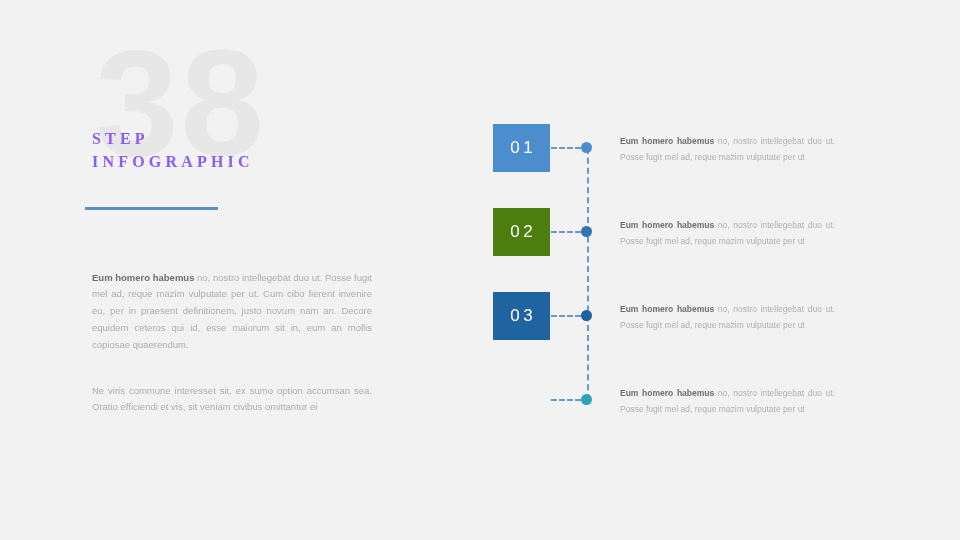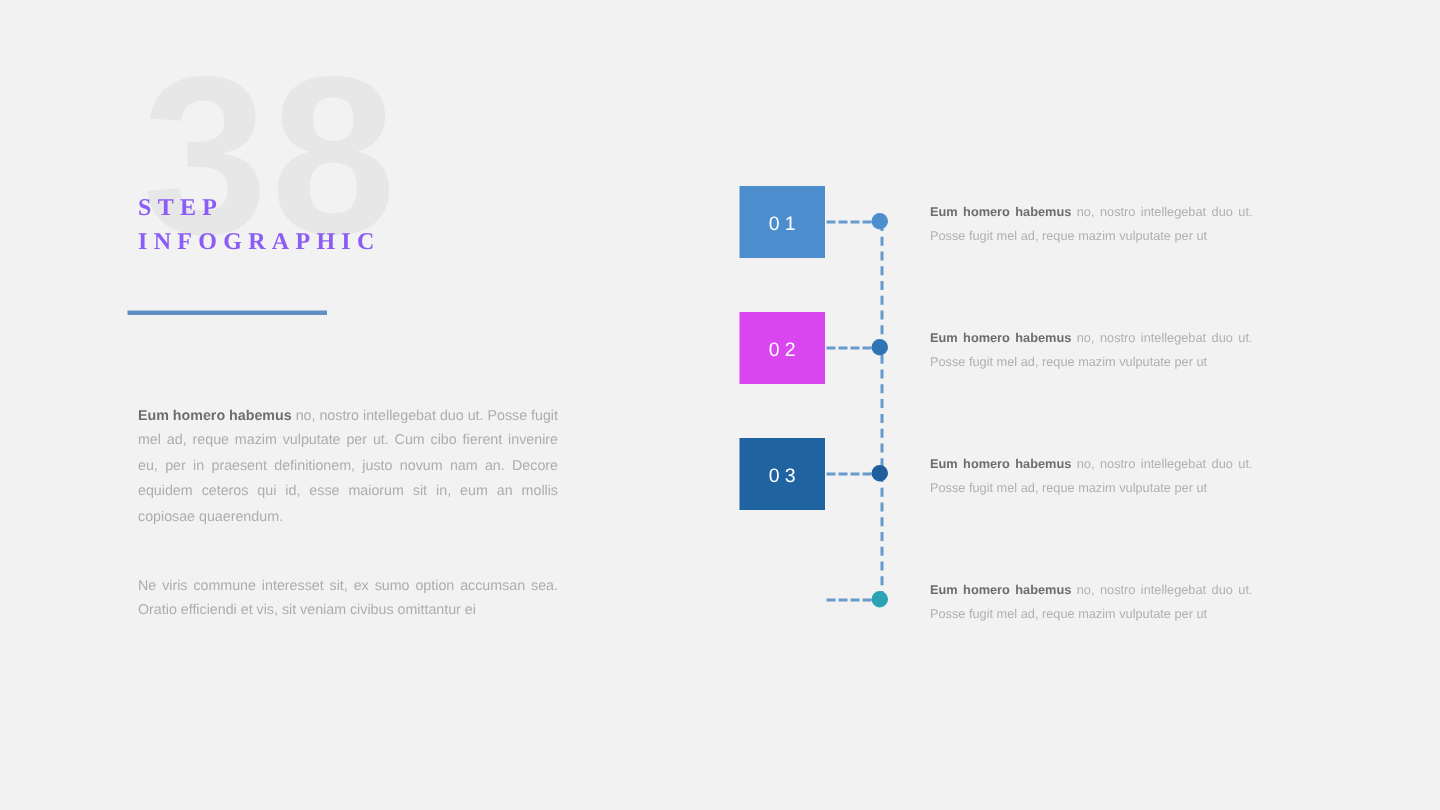--- a/index.html
+++ b/index.html
@@ -89,21 +89,21 @@
   .num-box {
     position: absolute;
     left: 0;
     top: 0;
     width: 57px;
     height: 48px;
     display: flex;
     align-items: center;
     justify-content: center;
     color: #ffffff;
-    font-size: 13px;
+    font-size: 17px;
     letter-spacing: 3.5px;
     text-indent: 3.5px;
     font-family: "Liberation Sans", sans-serif;
   }
   
   .stub {
     position: absolute;
     left: 58px;
     top: 23px;
     width: 30px;
@@ -171,21 +171,21 @@
         <span>01</span>
       </div>
       <div class="stub"></div>
       <div class="dot" style="background:#4b8dcd;"></div>
       <p class="step-text">
         <b>Eum homero habemus</b><span> no, nostro intellegebat duo ut. Posse fugit mel ad, reque mazim vulputate per ut</span>
       </p>
     </div>
 
     <div class="step-row" style="top:208px;">
-      <div class="num-box" style="background:#d946ef;">
+      <div class="num-box" style="background:#4d7c0f;">
         <span>02</span>
       </div>
       <div class="stub"></div>
       <div class="dot" style="background:#2f74b5;"></div>
       <p class="step-text">
         <b>Eum homero habemus</b><span> no, nostro intellegebat duo ut. Posse fugit mel ad, reque mazim vulputate per ut</span>
       </p>
     </div>
 
     <div class="step-row" style="top:292px;">

